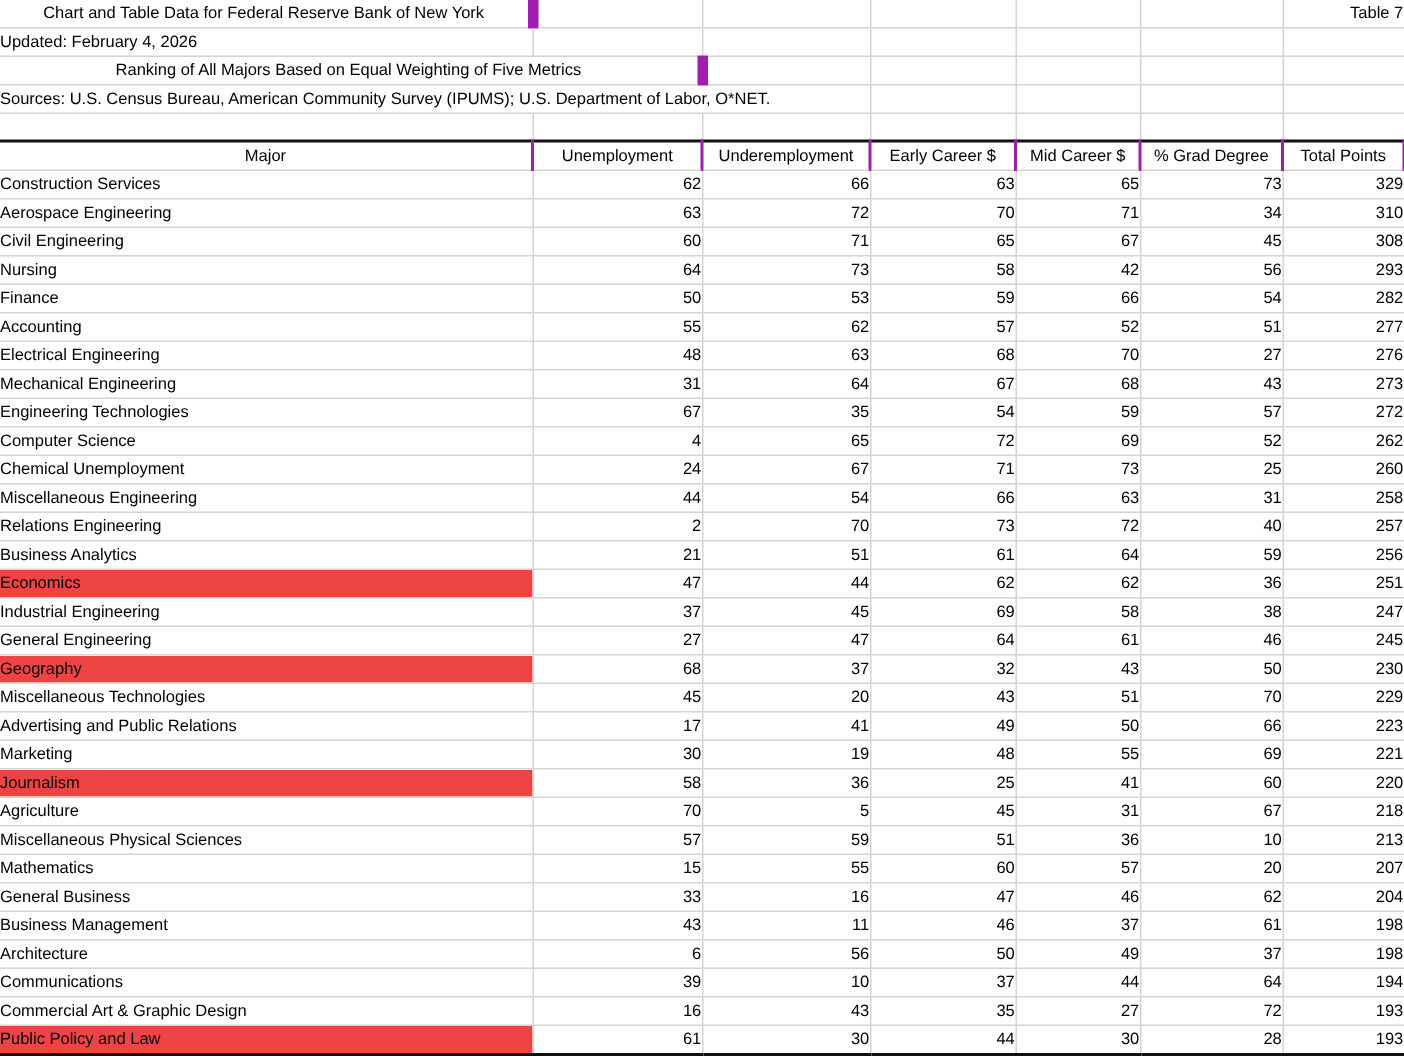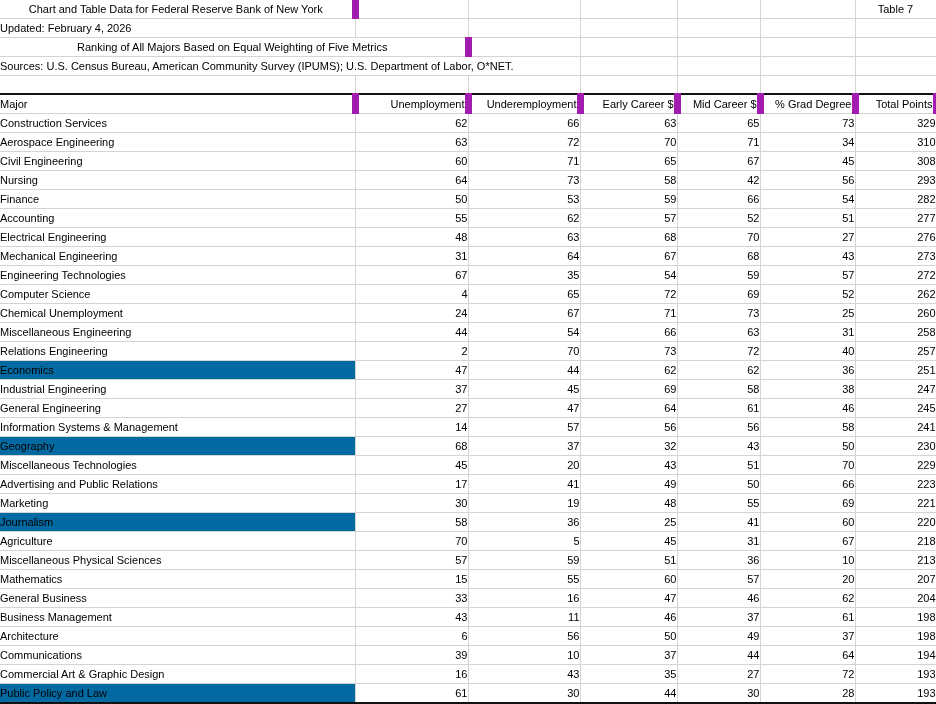--- a/index.html
+++ b/index.html
@@ -55,21 +55,21 @@
   }
 
   .txt {
     padding-left: 3px;
     text-align: left;
   }
   .num {
     padding-right: 5px;
     text-align: right;
   }
-  .bold { font-weight: bold; text-align: center; }
+  .bold { font-weight: bold; }
 
   
   .row-meta td { height: 18px; line-height: 18px; }
   .title-cell {
     border-right: 7px solid #a21caf;
     border-bottom: 1px solid #d4d4d4;
     font-weight: bold;
     padding-left: 3px;
     text-align: center;
   }
@@ -77,37 +77,38 @@
     border-right: 1px solid #d4d4d4;
     border-bottom: 1px solid #d4d4d4;
     padding-left: 3px;
   }
 
   
   .row-colhead td {
     font-weight: bold;
     border-top: 2px solid #111111;
     border-bottom: 1px solid #d4d4d4;
-    border-right: 7px solid #a21caf;
+    border-right: 2px solid #a21caf;
     height: 19px;
     line-height: 19px;
+    text-align: center;
   }
 
   
   .row-data td {
     border-bottom: 1px solid #d4d4d4;
     border-right: 1px solid #d4d4d4;
     height: 18px;
     line-height: 18px;
   }
   .row-data.last td {
     border-bottom: 2px solid #111111;
   }
 
-  .hl { background: #0369a1; }
+  .hl { background: #ef4444; }
 
   
   .row-spacer td {
     height: 19px;
     line-height: 19px;
     border-right: 1px solid #d4d4d4;
     border-bottom: 1px solid #d4d4d4;
   }
 </style>
 </head>
@@ -295,20 +296,29 @@
       <tr class="row-data">
         <td class="txt">Relations Engineering</td>
         <td class="num">2</td>
         <td class="num">70</td>
         <td class="num">73</td>
         <td class="num">72</td>
         <td class="num">40</td>
         <td class="num">257</td>
       </tr>
       <tr class="row-data">
+        <td class="txt">Business Analytics</td>
+        <td class="num">21</td>
+        <td class="num">51</td>
+        <td class="num">61</td>
+        <td class="num">64</td>
+        <td class="num">59</td>
+        <td class="num">256</td>
+      </tr>
+      <tr class="row-data">
         <td class="txt hl">Economics</td>
         <td class="num">47</td>
         <td class="num">44</td>
         <td class="num">62</td>
         <td class="num">62</td>
         <td class="num">36</td>
         <td class="num">251</td>
       </tr>
       <tr class="row-data">
         <td class="txt">Industrial Engineering</td>
@@ -320,29 +330,20 @@
         <td class="num">247</td>
       </tr>
       <tr class="row-data">
         <td class="txt">General Engineering</td>
         <td class="num">27</td>
         <td class="num">47</td>
         <td class="num">64</td>
         <td class="num">61</td>
         <td class="num">46</td>
         <td class="num">245</td>
-      </tr>
-      <tr class="row-data">
-        <td class="txt">Information Systems &amp; Management</td>
-        <td class="num">14</td>
-        <td class="num">57</td>
-        <td class="num">56</td>
-        <td class="num">56</td>
-        <td class="num">58</td>
-        <td class="num">241</td>
       </tr>
       <tr class="row-data">
         <td class="txt hl">Geography</td>
         <td class="num">68</td>
         <td class="num">37</td>
         <td class="num">32</td>
         <td class="num">43</td>
         <td class="num">50</td>
         <td class="num">230</td>
       </tr>

